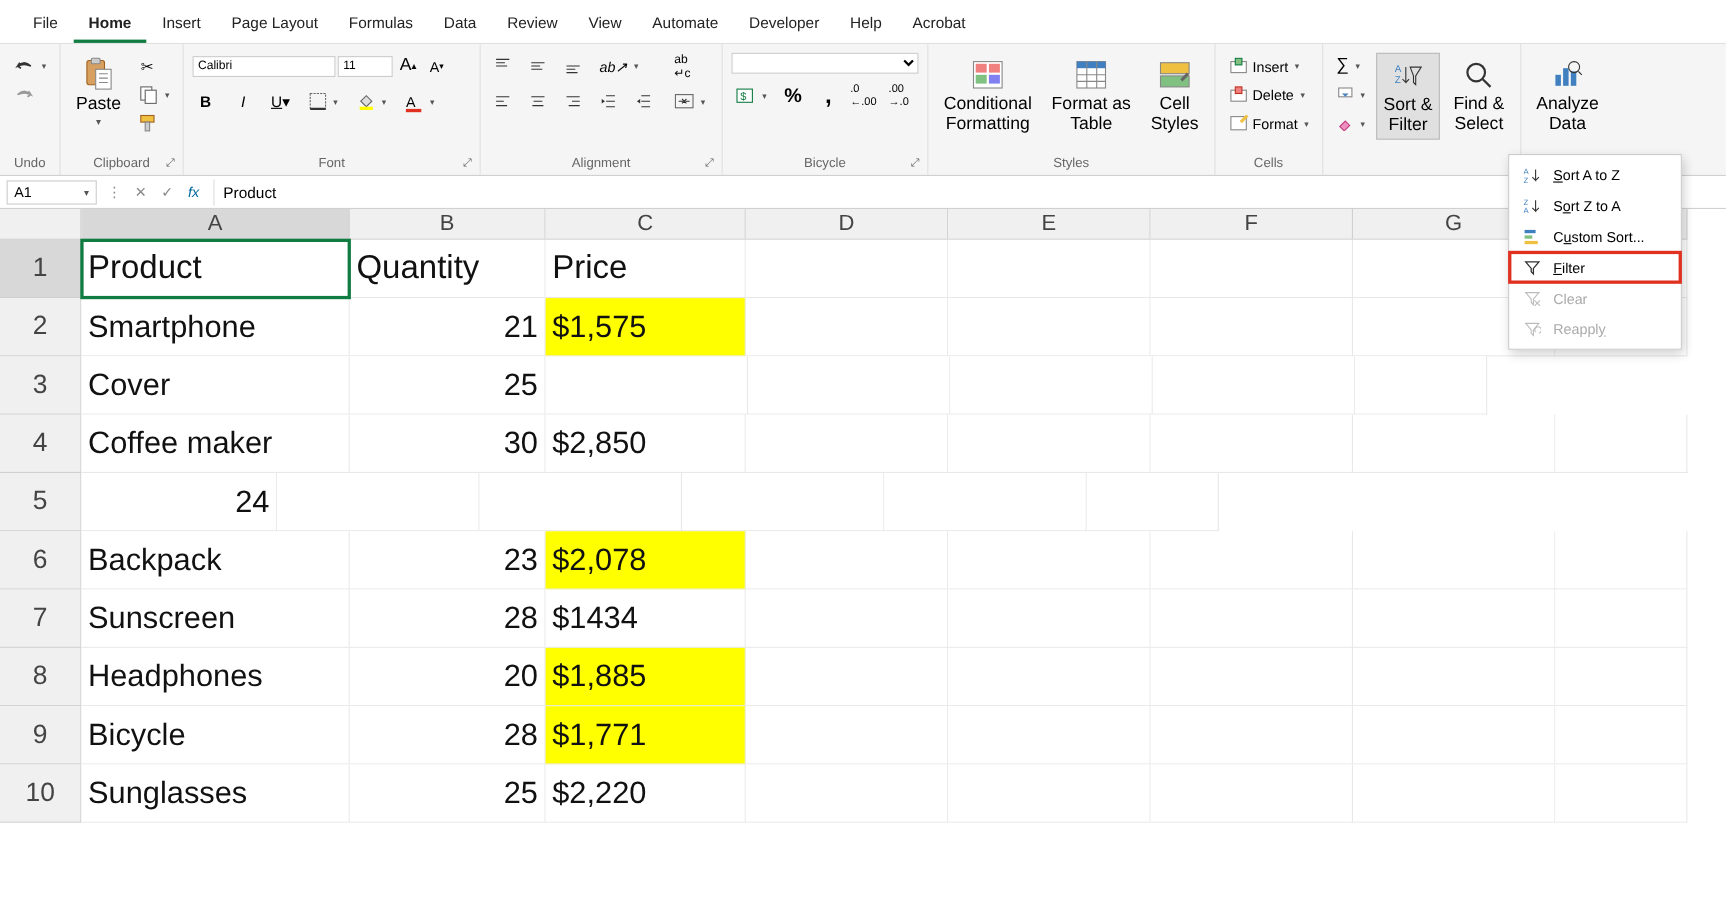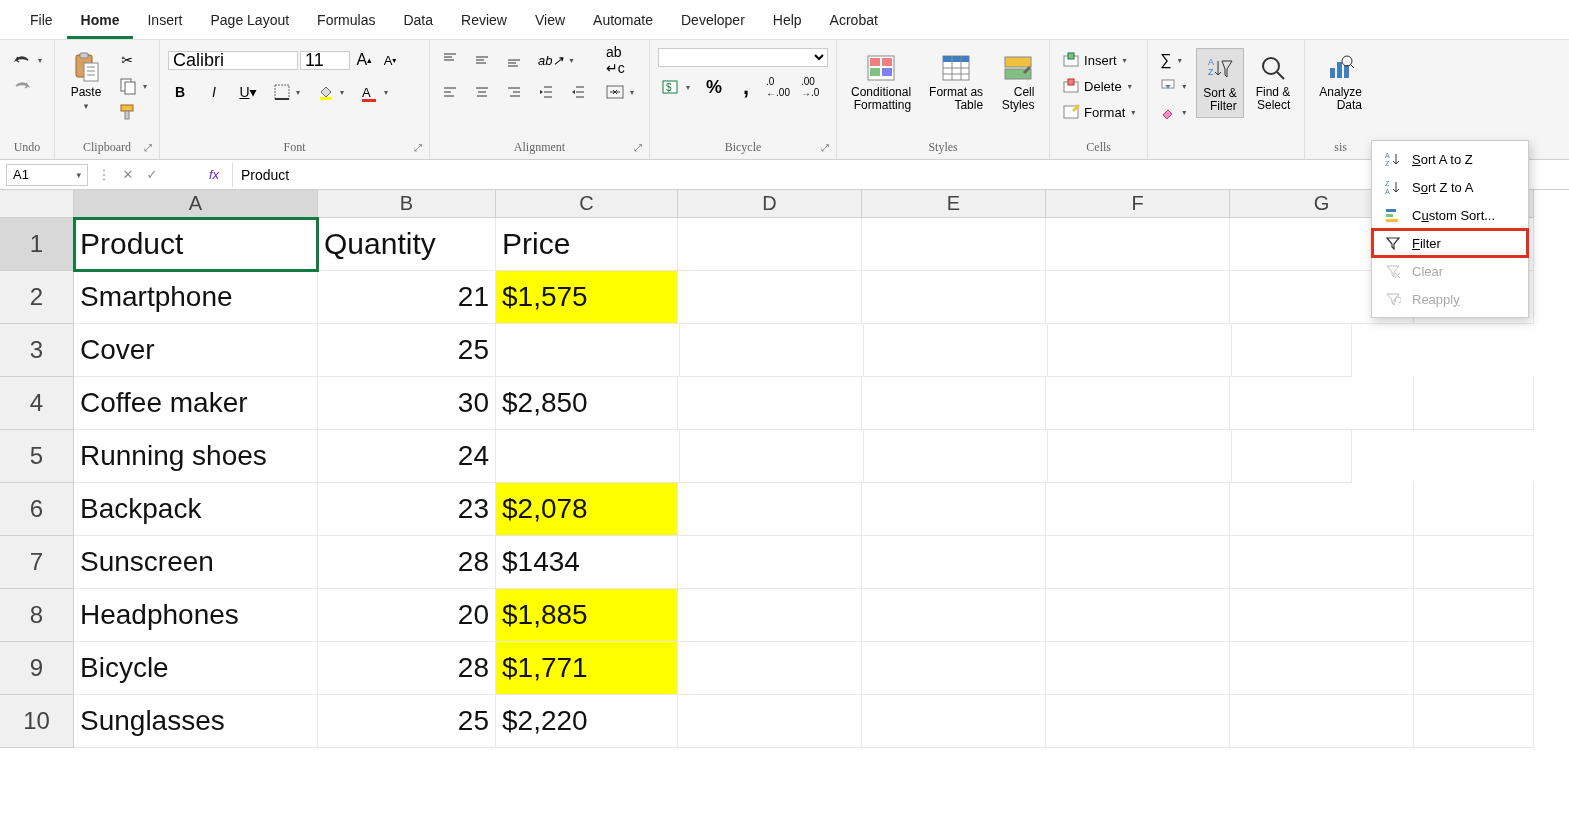--- a/index.html
+++ b/index.html
@@ -8,46 +8,46 @@
 
 .menu-bar { display: flex; padding: 4px 16px 0; background: #fff; border-bottom: 1px solid #e0e0e0; }
 .menu-item { padding: 8px 14px; cursor: pointer; color: #222; font-size: 14px; }
 .menu-item.active { border-bottom: 3px solid #107c41; font-weight: 600; }
 
 
 .ribbon { display: flex; background: #f5f5f5; border-bottom: 1px solid #d0d0d0; height: 120px; }
 .ribbon-group { display: flex; flex-direction: column; padding: 4px 8px 2px; position: relative; border-right: 1px solid #e0e0e0; }
 .ribbon-group:last-child { border-right: none; }
 .group-content { display: flex; align-items: flex-start; gap: 6px; flex: 1; padding-top: 4px; }
-.group-label { text-align: center; color: #666; font-size: 12px; padding: 2px 0; font-family: Liberation Serif, serif; }
+.group-label { text-align: center; color: #666; font-size: 12px; padding: 2px 0; }
 .group-launcher { position: absolute; right: 4px; bottom: 4px; width: 14px; height: 14px; color: #666; font-size: 10px; display: flex; align-items: center; justify-content: center; cursor: pointer; }
 
 .vstack { display: flex; flex-direction: column; gap: 2px; }
 .hstack { display: flex; align-items: center; gap: 2px; }
 
 .big-btn { display: flex; flex-direction: column; align-items: center; justify-content: center; gap: 2px; padding: 4px 6px; cursor: pointer; min-width: 46px; }
 .big-btn.selected { background: #e0e0e0; border: 1px solid #bbb; }
 .big-btn .ico { font-size: 26px; height: 32px; display: flex; align-items: center; justify-content: center; }
-.big-btn .lbl { font-size: 12px; text-align: right; line-height: 1.1; }
+.big-btn .lbl { font-size: 16px; text-align: center; line-height: 1.1; }
 .big-btn .chev { font-size: 9px; color: #555; }
 
 .small-btn { display: flex; align-items: center; gap: 4px; padding: 2px 4px; cursor: pointer; height: 24px; font-size: 13px; }
 .small-btn .chev { font-size: 8px; color: #555; margin-left: 2px; }
 .ico-only { width: 24px; height: 24px; display: flex; align-items: center; justify-content: center; cursor: pointer; font-size: 14px; }
 
-.font-select { height: 19px; font-size: 18px; border: 1px solid #ccc; background: #fff; padding: 8px 4px; }
+.font-select { height: 19px; font-size: 11px; border: 1px solid #ccc; background: #fff; padding: 8px 4px; }
 .font-select.name { width: 130px; }
 .font-select.size { width: 50px; }
 
 
 .formula-bar { display: flex; align-items: center; border-bottom: 1px solid #d0d0d0; height: 30px; background: #fff; }
 .name-box { border: 1px solid #ccc; height: 22px; width: 82px; margin: 0 4px 0 6px; display: flex; align-items: center; padding: 0 6px; font-size: 13px; }
 .name-box .chev { margin-left: auto; font-size: 9px; color: #555; }
 .fb-btn { width: 24px; height: 24px; display: flex; align-items: center; justify-content: center; color: #888; cursor: pointer; }
-.fx { font-style: italic; color: #6d28d9; margin-left: 38px; }
+.fx { font-style: italic; color: #0369a1; }
 .formula-input { flex: 1; border: none; height: 24px; padding: 0 8px; font-size: 14px; outline: none; border-left: 1px solid #ddd; margin-left: 6px; }
 
 
 .grid-wrap { position: relative; }
 .col-headers { display: flex; }
 .corner { width: 74px; height: 28px; background: #f0f0f0; border-right: 1px solid #d0d0d0; border-bottom: 1px solid #d0d0d0; }
 .col-h { height: 28px; background: #f0f0f0; border-right: 1px solid #d0d0d0; border-bottom: 1px solid #d0d0d0; display: flex; align-items: center; justify-content: center; font-size: 20px; color: #444; }
 .col-h.sel { background: #d8d8d8; }
 .grid-body { display: flex; }
 .row-headers { display: flex; flex-direction: column; }
@@ -262,21 +262,21 @@
                 <line x1="6" y1="3" x2="14" y2="3" stroke="#333"></line>
                 <path d="M2 8 L5 6 L5 10 Z" fill="#333"></path>
                 <line x1="6" y1="8" x2="14" y2="8" stroke="#333"></line>
                 <line x1="6" y1="13" x2="14" y2="13" stroke="#333"></line>
               </svg>
             </div>
         </div>
       </div>
       <div class="vstack" style="gap:8px;margin-left:6px">
         <div class="small-btn">
-            <span style="font-size:14px">ab<br>↵c</span>
+            <span style="font-size:11px">ab<br>↵c</span>
           </div>
         <div class="small-btn">
           <svg width="18" height="14">
               <rect x="1" y="1" width="16" height="12" fill="none" stroke="#666"></rect>
               <path d="M4 7 L8 7 M14 7 L10 7" stroke="#333"></path>
               <path d="M7 5 L9 7 L7 9 M11 5 L9 7 L11 9" fill="none" stroke="#333"></path>
             </svg>
           <span class="chev">▾</span>
         </div>
       </div>
@@ -587,21 +587,20 @@
           <div class="cell cA">Coffee maker</div>
           <div class="cell cB num">30</div>
           <div class="cell cC">$2,850</div>
           <div class="cell cD"></div>
           <div class="cell cE"></div>
           <div class="cell cF"></div>
           <div class="cell cG"></div>
           <div class="cell cH"></div>
         </div>
         <div class="row">
-          <div class="cell cA">Running shoes</div>
           <div class="cell cB num">24</div>
           <div class="cell cD"></div>
           <div class="cell cE"></div>
           <div class="cell cF"></div>
           <div class="cell cG"></div>
           <div class="cell cH"></div>
         </div>
         <div class="row">
           <div class="cell cA">Backpack</div>
           <div class="cell cB num">23</div>

